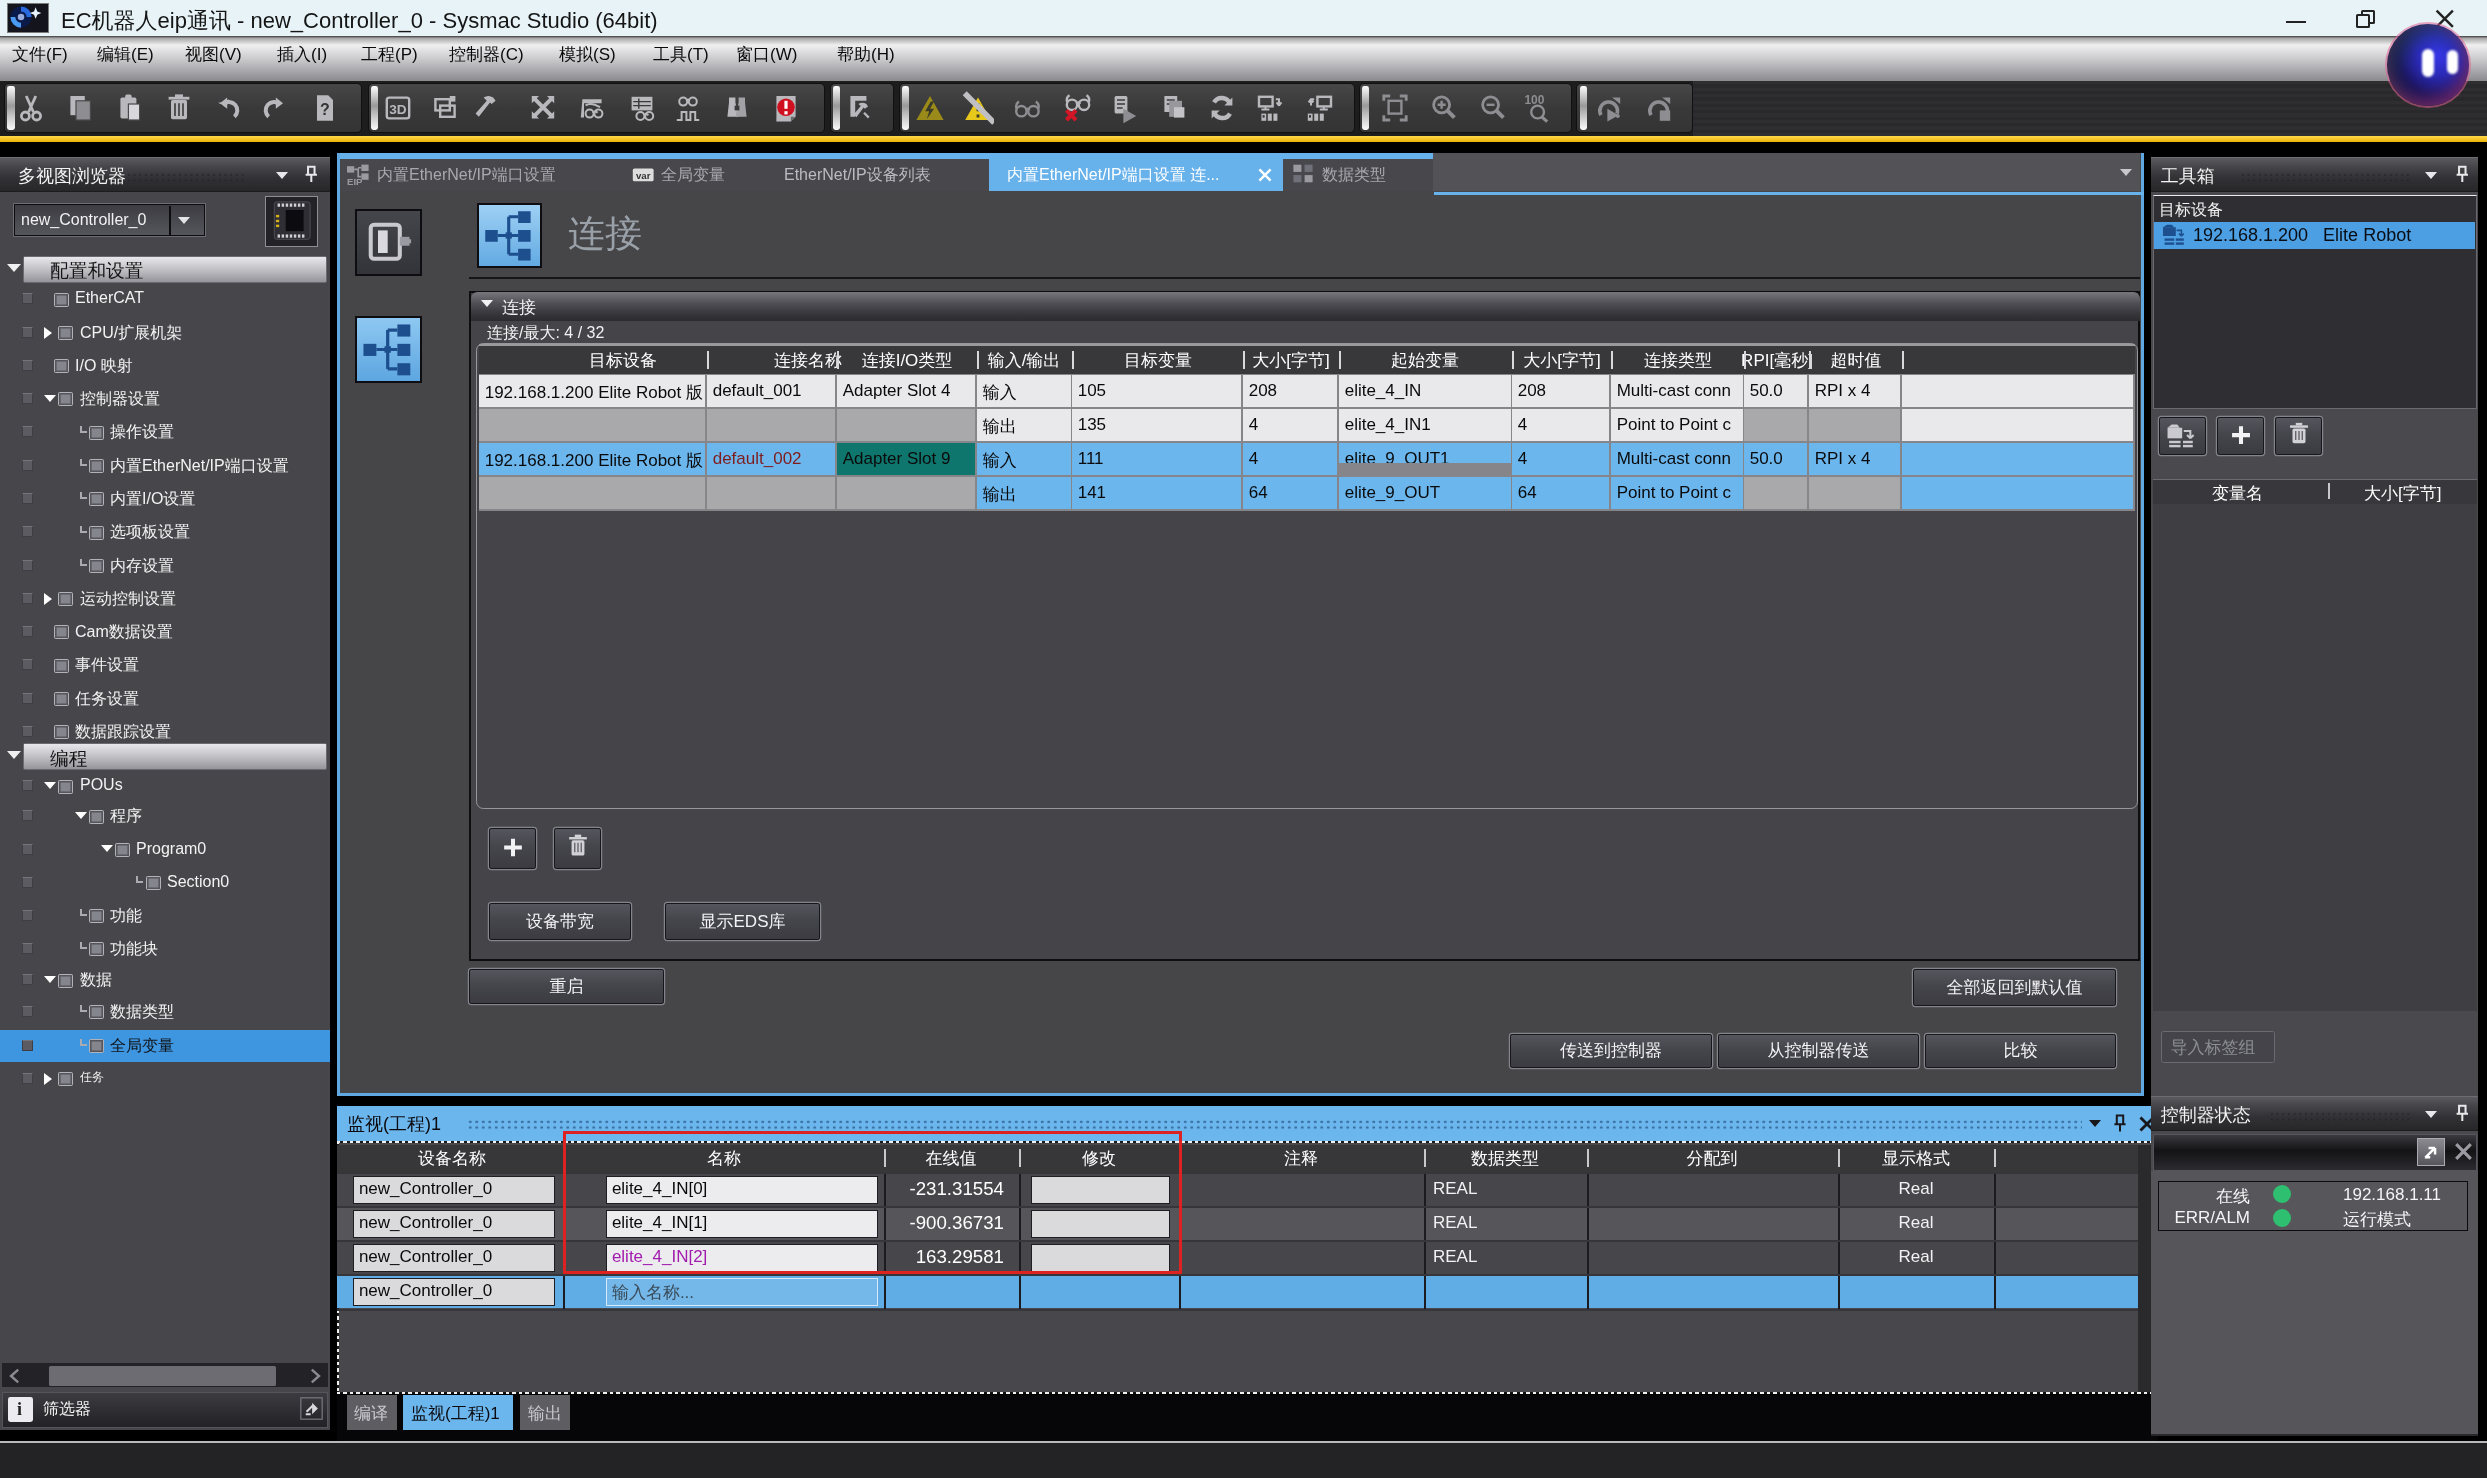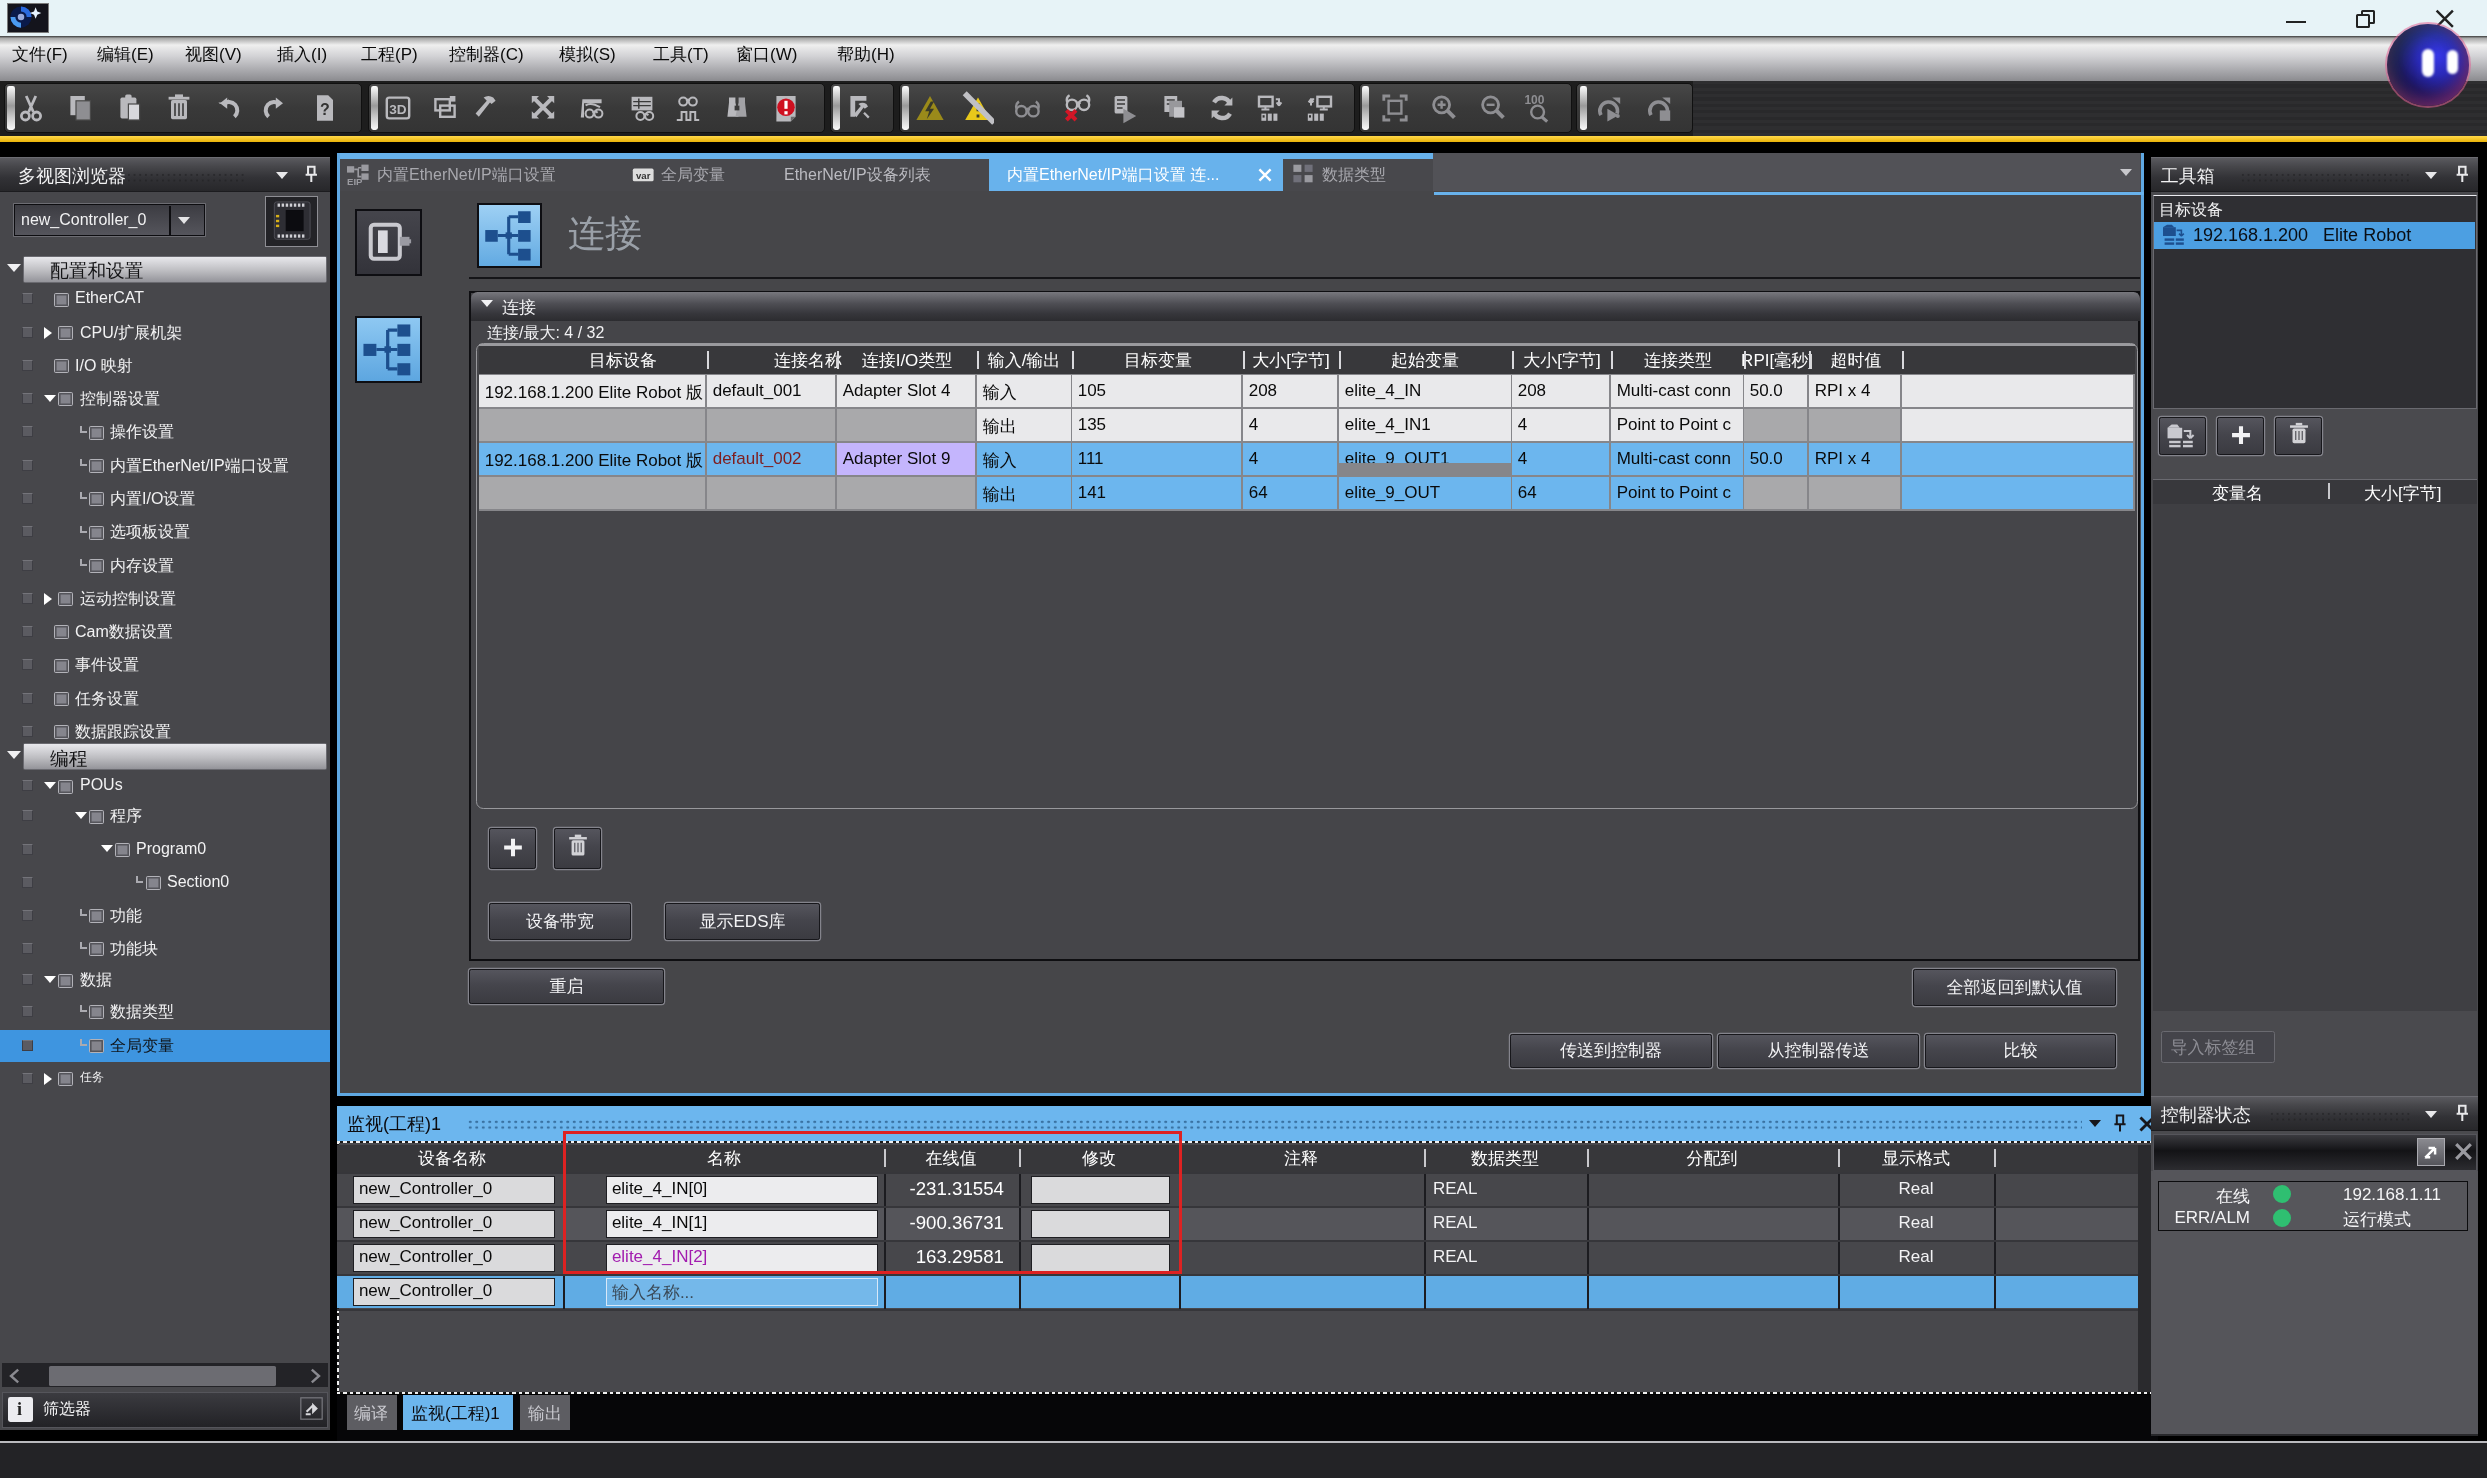--- a/index.html
+++ b/index.html
@@ -17,20 +17,21 @@
 
 <div class="abs" style="left:0;top:0;width:2487px;height:36px;background:#e7f3f7"></div>
 <div class="abs" style="left:6.5px;top:3.2px;width:42px;height:30px;background:#14141c;border:1.6px solid #7a7a7a">
 <svg width="39" height="27" viewBox="0 0 48 33">
         <circle cx="16" cy="16" r="13" fill="#0a1a4a"></circle>
         <path d="M16 3 A13 13 0 0 1 29 16 L23 16 A7 7 0 0 0 16 9 Z" fill="#2a6adf"></path>
         <path d="M16 29 A13 13 0 0 1 3 16 L9 16 A7 7 0 0 0 16 23 Z" fill="#4a9aef"></path>
         <circle cx="16" cy="16" r="4" fill="#9ad"></circle>
         <path d="M34 4 l2 5 5 2 -5 2 -2 5 -2 -5 -5 -2 5 -2 z" fill="#e8f4ff"></path>
       </svg></div>
+<div class="abs" style="left:61px;top:5.7px;font-size:22px;color:#151515">EC机器人eip通讯 - new_Controller_0 - Sysmac Studio (64bit)</div>
 <div class="abs" style="left:2286px;top:21px;width:19.5px;height:2.4px;background:#222"></div>
 <div class="abs" style="left:2361px;top:9.7px;width:14px;height:14px;border:2px solid #222;border-radius:1.6px"></div>
 <div class="abs" style="left:2356px;top:14px;width:14px;height:14px;border:2px solid #222;border-radius:1.6px;background:#e7f3f7"></div>
 <svg class="abs" style="left:2435px;top:9px" width="19.5" height="19.5" viewBox="0 0 24 24">
       <path d="M2 2 L22 22 M22 2 L2 22" stroke="#222" stroke-width="3"></path>
     </svg>
 
 <div class="abs" style="left:0;top:36px;width:2487px;height:45px;background:linear-gradient(180deg,#3a3a3a 0%,#a8a8a8 5%,#efefef 20%,#d2d2d5 45%,#ababaf 75%,#8b8b8f 100%)"></div>
 <div class="abs" id="menuitems" style="left:0;top:43px;width:2487px;height:32px;font-size:17px;color:#0a0a0a">
       <span style="position:absolute;white-space:nowrap;left:12px;top:0">文件(F)</span>
@@ -568,21 +569,21 @@
     </div>
     <div class="abs" style="left:1902px;top:409px;width:231px;height:32px;background:#e9e9eb;overflow:hidden">
       <div class="nw" style="margin:5.7px 0 0 5.7px;font-size:17px;color:#0a0a0a"></div>
     </div>
     <div class="abs" style="left:479px;top:443px;width:226px;height:32px;background:#6cb6ee;overflow:hidden">
       <div class="nw" style="margin:5.7px 0 0 5.7px;font-size:17px;color:#0a0a0a">192.168.1.200 Elite Robot 版</div>
     </div>
     <div class="abs" style="left:707px;top:443px;width:128px;height:32px;background:#6cb6ee;overflow:hidden">
       <div class="nw" style="margin:5.7px 0 0 5.7px;font-size:17px;color:#7f1d1d">default_002</div>
     </div>
-    <div class="abs" style="left:837px;top:443px;width:138px;height:32px;background:#c4b5fd;overflow:hidden">
+    <div class="abs" style="left:837px;top:443px;width:138px;height:32px;background:#0f766e;overflow:hidden">
       <div class="nw" style="margin:5.7px 0 0 5.7px;font-size:17px;color:#0a0a0a">Adapter Slot 9</div>
     </div>
     <div class="abs" style="left:977px;top:443px;width:94px;height:32px;background:#6cb6ee;overflow:hidden">
       <div class="nw" style="margin:5.7px 0 0 5.7px;font-size:17px;color:#0a0a0a">输入</div>
     </div>
     <div class="abs" style="left:1072px;top:443px;width:169px;height:32px;background:#6cb6ee;overflow:hidden">
       <div class="nw" style="margin:5.7px 0 0 5.7px;font-size:17px;color:#0a0a0a">111</div>
     </div>
     <div class="abs" style="left:1243px;top:443px;width:94px;height:32px;background:#6cb6ee;overflow:hidden">
       <div class="nw" style="margin:5.7px 0 0 5.7px;font-size:17px;color:#0a0a0a">4</div>

